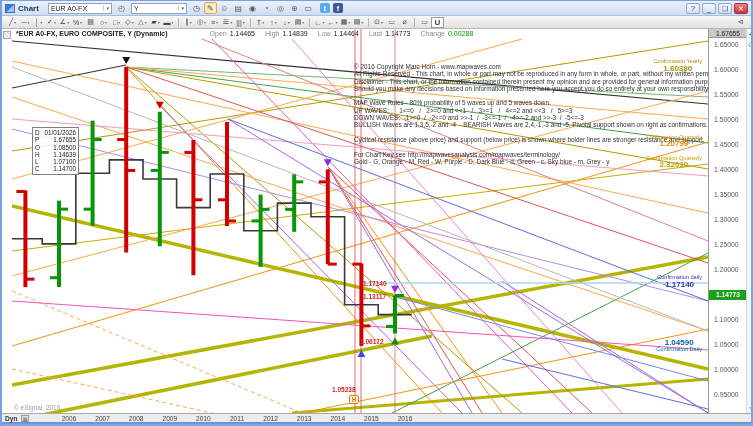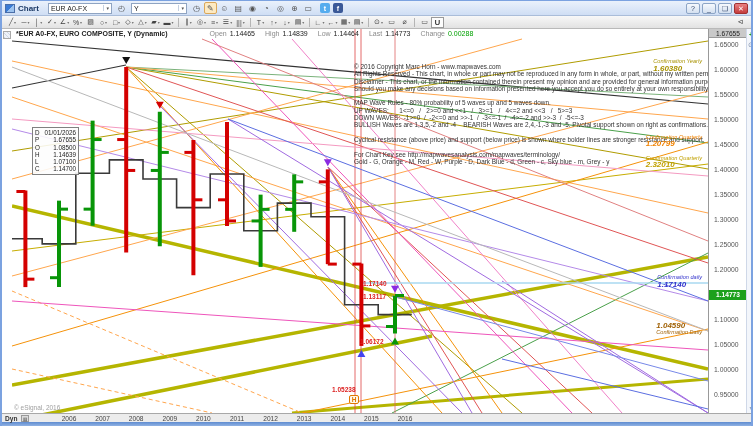--- a/index.html
+++ b/index.html
@@ -45,21 +45,21 @@
     white-space:nowrap;z-index:5;}
   .quote .sym{color:#222;font-weight:bold;margin-right:42px;}
   .quote .ql{color:#8a8a8a;margin-right:3px;}
   .quote .qv{color:#222;margin-right:10px;}
   .quote .qv.chg{color:#00a000;}
   .annot{position:absolute;left:352px;top:62px;width:356px;font-size:6.4px;line-height:7.3px;
     color:#333;z-index:4;white-space:pre;}
   .ttbox{position:absolute;left:30px;top:126px;width:47px;border:1px solid #808080;
     background:rgba(253,253,253,.88);font-size:6.3px;color:#222;z-index:4;padding:1px 2px;}
   .ttrow{display:flex;justify-content:space-between;line-height:7.3px;}
-  .conf{position:absolute;text-align:left;z-index:4;line-height:1;font-style:italic;}
+  .conf{position:absolute;text-align:center;z-index:4;line-height:1;}
   .conf .c1{font-size:5.6px;}
   .conf .c2{font-size:8px;font-weight:600;}
   .pflag{position:absolute;font-size:6.5px;color:#dd2222;z-index:4;font-weight:600;}
   .hflag{position:absolute;width:10px;height:9px;border:1px solid #e07800;color:#e07800;
     background:#fff7ea;font-size:6.5px;font-weight:bold;text-align:center;line-height:8px;
     border-radius:2px;z-index:4;}
   .wmark{position:absolute;left:12px;top:403px;font-size:6.5px;color:#a0a0a0;z-index:4;}
   
   .axispane{position:absolute;left:706px;top:28px;width:38px;height:384px;background:#fff;
     border-left:1px solid #999;z-index:6;}
@@ -405,21 +405,21 @@
         <div class="c2">1.20799</div>
       </div>
       <div class="conf" style="right: 49px; top: 154.9px; color: rgb(192, 160, 0);">
         <div class="c1">Confirmation Quarterly</div>
         <div class="c2">2.32010</div>
       </div>
       <div class="conf" style="right: 49px; top: 274.3px; color: rgb(51, 51, 204);">
         <div class="c1">Confirmation daily</div>
         <div class="c2">1.17140</div>
       </div>
-      <div class="conf" style="right: 49px; top: 321px; color: #a16207;">
+      <div class="conf" style="right: 49px; top: 338px; color: #0369a1;">
         <div class="c2">1.04590</div>
         <div class="c1">Confirmation Daily</div>
       </div>
     </div>
   <div id="pivotflags">
       <div class="pflag" style="left: 361px; top: 279px;">1.17140</div>
       <div class="pflag" style="left: 361px; top: 292px;">1.13117</div>
       <div class="pflag" style="left: 358px; top: 337px;">1.06172</div>
       <div class="pflag" style="left: 330px; top: 385px;">1.05238</div>
     </div>

